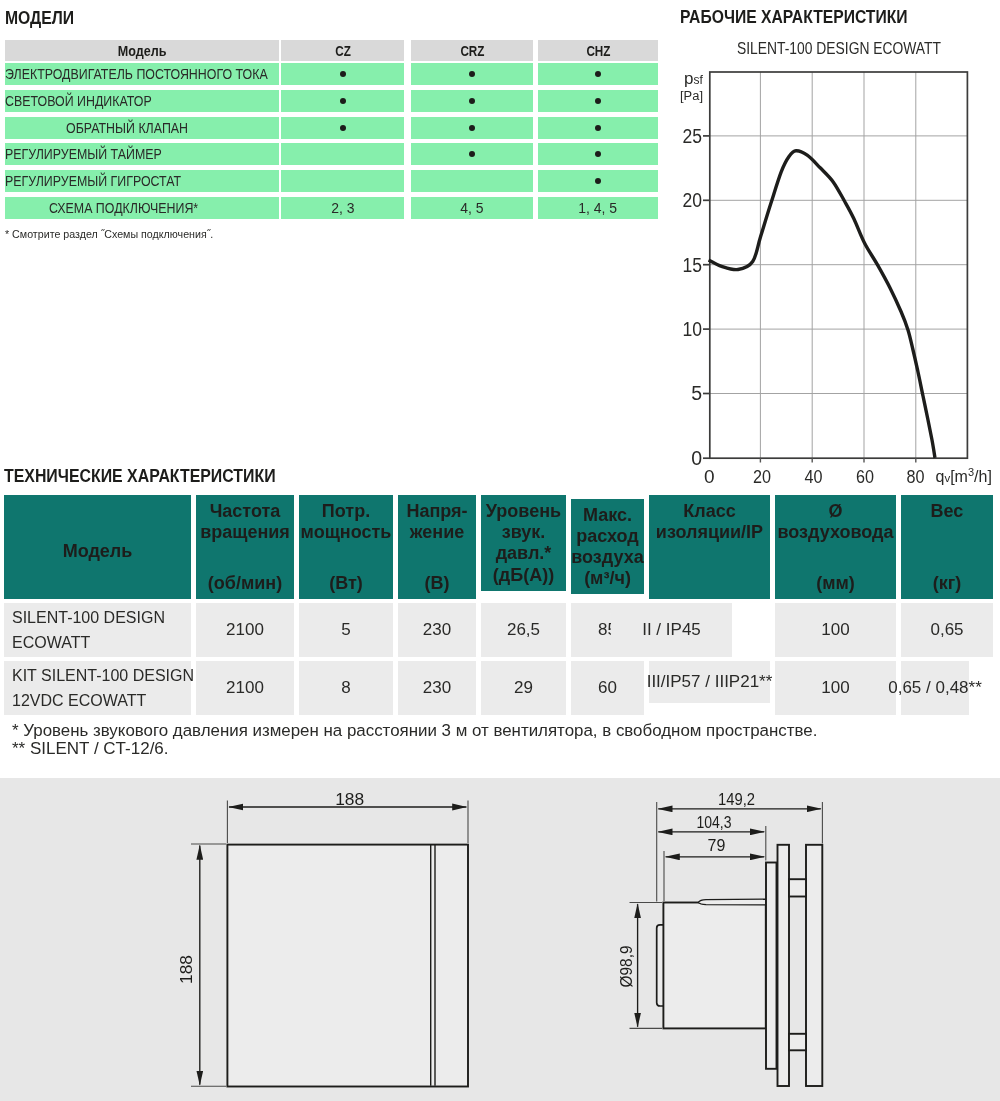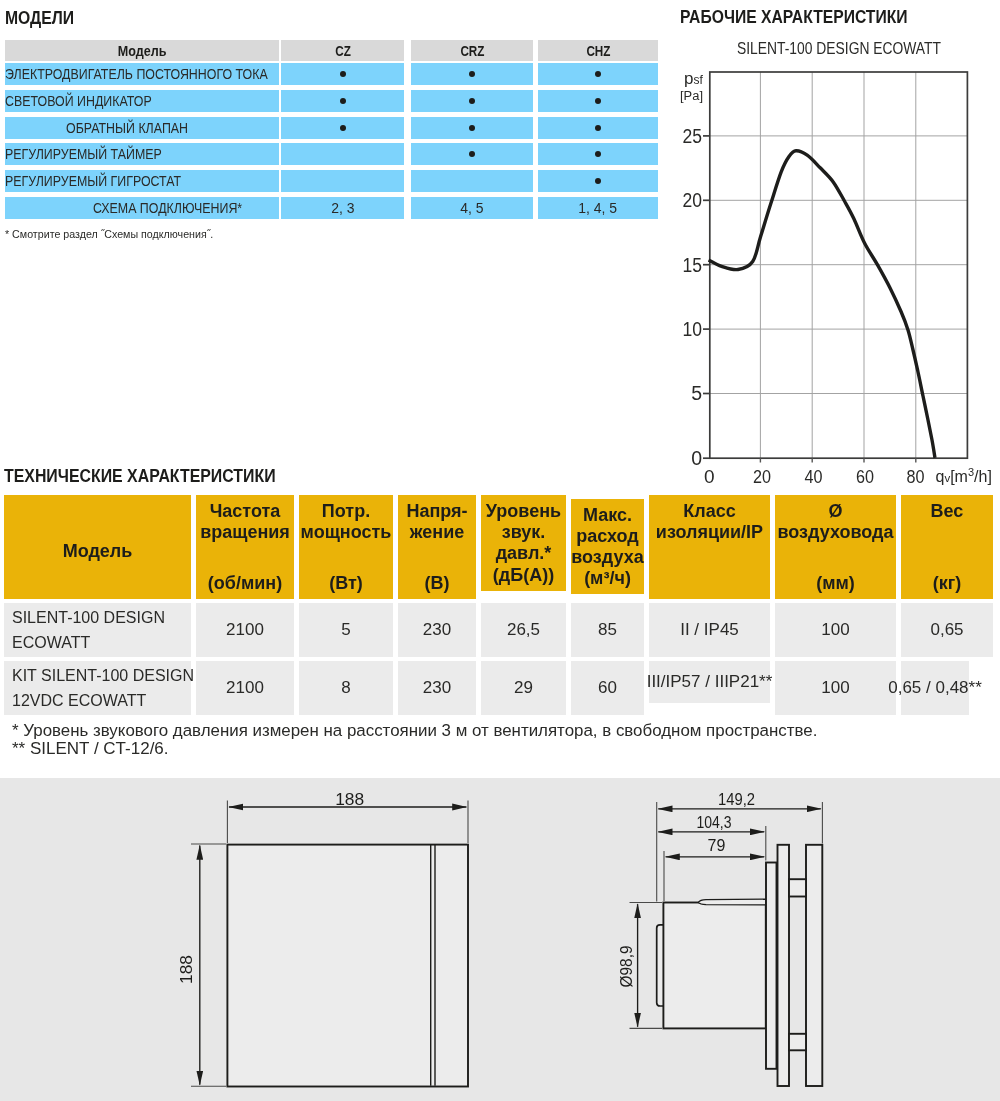--- a/index.html
+++ b/index.html
@@ -1,23 +1,23 @@
 <!DOCTYPE html>
 <html><head><meta charset="utf-8">
 <style>
 *{margin:0;padding:0;box-sizing:border-box}
 html,body{width:1000px;height:1101px;background:#fff;font-family:"Liberation Sans",sans-serif;color:#2a2a28;position:relative;overflow:hidden}
 .abs{position:absolute}
 .cx{display:inline-block;transform:scaleX(var(--s,.78));transform-origin:0 50%;white-space:nowrap}
 .cxc{display:inline-block;transform:scaleX(var(--s,.8));transform-origin:50% 50%;white-space:nowrap}
 .t1{position:absolute;font-weight:bold;color:#1d1d1b;font-size:20px;line-height:1}
 .mhead{position:absolute;background:#d9d9d9;height:20.5px;display:flex;align-items:center;justify-content:center;font-weight:bold;font-size:15px;color:#1d1d1b}
-.mcell{position:absolute;background:#7dd3fc;height:22px;display:flex;align-items:center;justify-content:center;font-size:15.5px}
+.mcell{position:absolute;background:#86efac;height:22px;display:flex;align-items:center;justify-content:center;font-size:15.5px}
 .dot{width:6px;height:6px;border-radius:50%;background:#1d1d1b;display:inline-block}
-.th{position:absolute;background:#eab308;display:flex;flex-direction:column;justify-content:space-between;font-weight:bold;font-size:18px;color:#1d1d1b;text-align:center;padding:6px 0 5px}
+.th{position:absolute;background:#0f766e;display:flex;flex-direction:column;justify-content:space-between;font-weight:bold;font-size:18px;color:#1d1d1b;text-align:center;padding:6px 0 5px}
 .td{position:absolute;background:#ebebeb;display:flex;align-items:center;justify-content:center;font-size:17px;color:#2a2a28;white-space:nowrap}
 </style></head>
 <body>
 
 <div class="t1" style="left:5px;top:9px;font-size:18.5px"><span class="cx" style="--s:.85">МОДЕЛИ</span></div>
 
 <div class="mhead" style="left:5px;top:40px;width:274px">
     <span class="cxc" style="--s:.84">Модель</span>
   </div>
 <div class="mhead" style="left:281px;top:40px;width:123px">
@@ -84,21 +84,21 @@
 
 <div class="mcell" style="left:5px;top:170px;width:274px;justify-content:flex-start">
       <span class="cx" style="--s:.8">РЕГУЛИРУЕМЫЙ ГИГРОСТАТ</span>
     </div>
     <div class="mcell" style="left:281px;top:170px;width:123px"></div>
     <div class="mcell" style="left:411px;top:170px;width:122px"></div>
     <div class="mcell" style="left:538px;top:170px;width:120px">
       <span class="dot"></span>
     </div>
 
-<div class="mcell" style="left:5px;top:196.7px;width:274px;justify-content:flex-end">
+<div class="mcell" style="left:5px;top:196.7px;width:274px;justify-content:center">
       <span class="cx" style="--s:.8">СХЕМА ПОДКЛЮЧЕНИЯ*</span>
     </div>
     <div class="mcell" style="left:281px;top:196.7px;width:123px">
       <span class="cxc" style="--s:.9">2, 3</span>
     </div>
     <div class="mcell" style="left:411px;top:196.7px;width:122px">
       <span class="cxc" style="--s:.9">4, 5</span>
     </div>
     <div class="mcell" style="left:538px;top:196.7px;width:120px">
       <span class="cxc" style="--s:.9">1, 4, 5</span>
@@ -217,21 +217,21 @@
 <div id="trows">
 
 <div class="td" style="left:4px;top:603px;width:187px;height:54px;justify-content:flex-start;font-size:16px;padding-left:8px">
       <div style="line-height:25.5px">SILENT-100 DESIGN<br>ECOWATT</div>
     </div>
     <div class="td" style="left:196px;top:603px;width:98px;height:54px">2100</div>
     <div class="td" style="left:299px;top:603px;width:94px;height:54px">5</div>
     <div class="td" style="left:398px;top:603px;width:78px;height:54px">230</div>
     <div class="td" style="left:481px;top:603px;width:85px;height:54px">26,5</div>
     <div class="td" style="left:571px;top:603px;width:73px;height:54px">85</div>
-    <div class="td" style="left:649px;top:603px;width:121px;height:54px">II / IP45</div>
+    <div class="td" style="left:611px;top:603px;width:121px;height:54px">II / IP45</div>
     <div class="td" style="left:775px;top:603px;width:121px;height:54px">100</div>
     <div class="td" style="left:901px;top:603px;width:92px;height:54px">0,65</div>
 
 <div class="td" style="left:4px;top:661px;width:187px;height:54px;justify-content:flex-start;font-size:16px;padding-left:8px">
       <div style="line-height:25.5px">KIT SILENT-100 DESIGN<br>12VDC ECOWATT</div>
     </div>
     <div class="td" style="left:196px;top:661px;width:98px;height:54px">2100</div>
     <div class="td" style="left:299px;top:661px;width:94px;height:54px">8</div>
     <div class="td" style="left:398px;top:661px;width:78px;height:54px">230</div>
     <div class="td" style="left:481px;top:661px;width:85px;height:54px">29</div>

